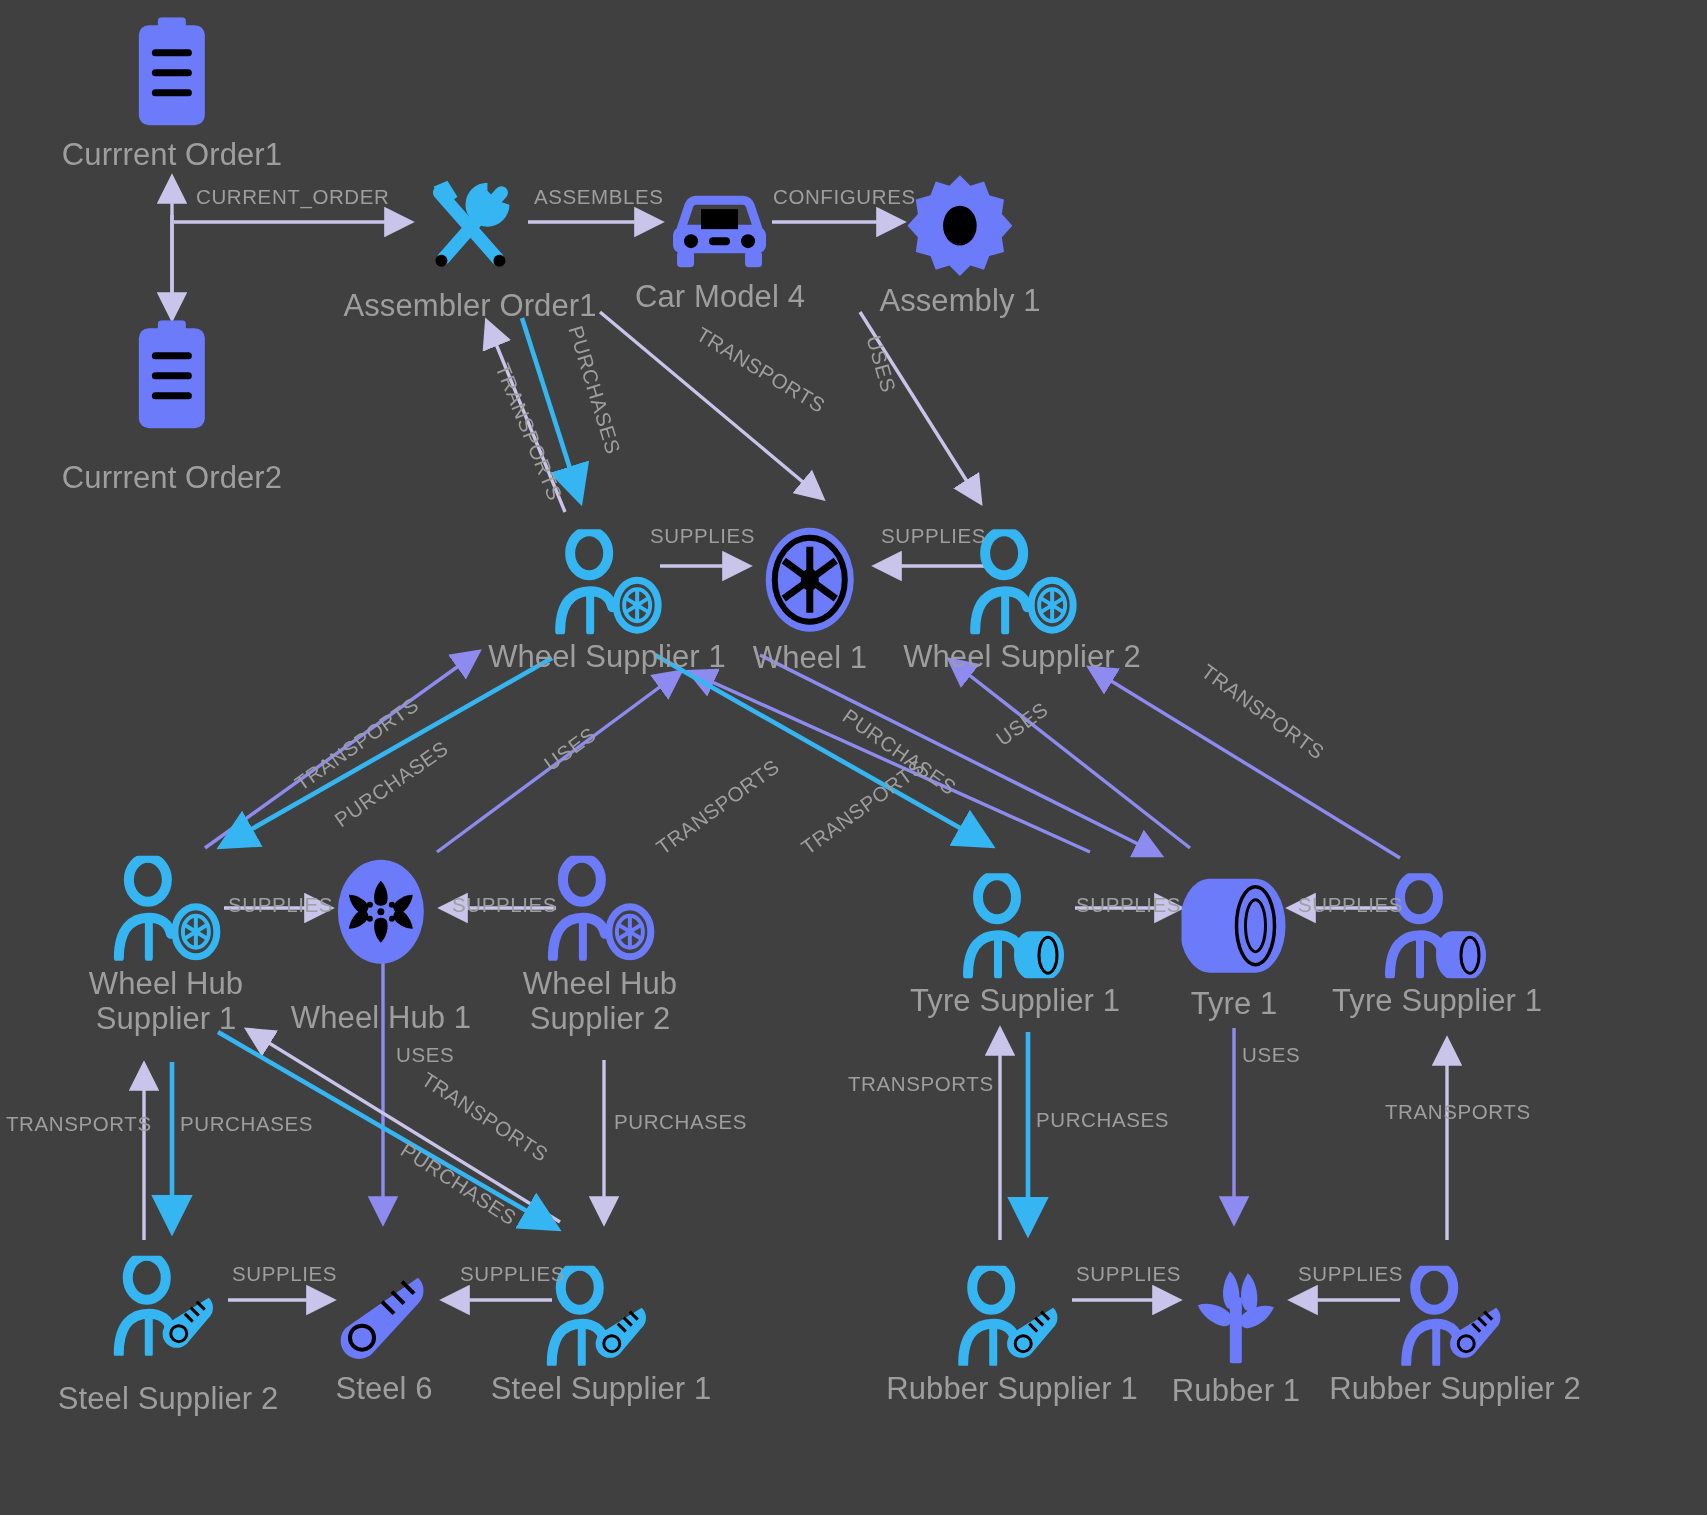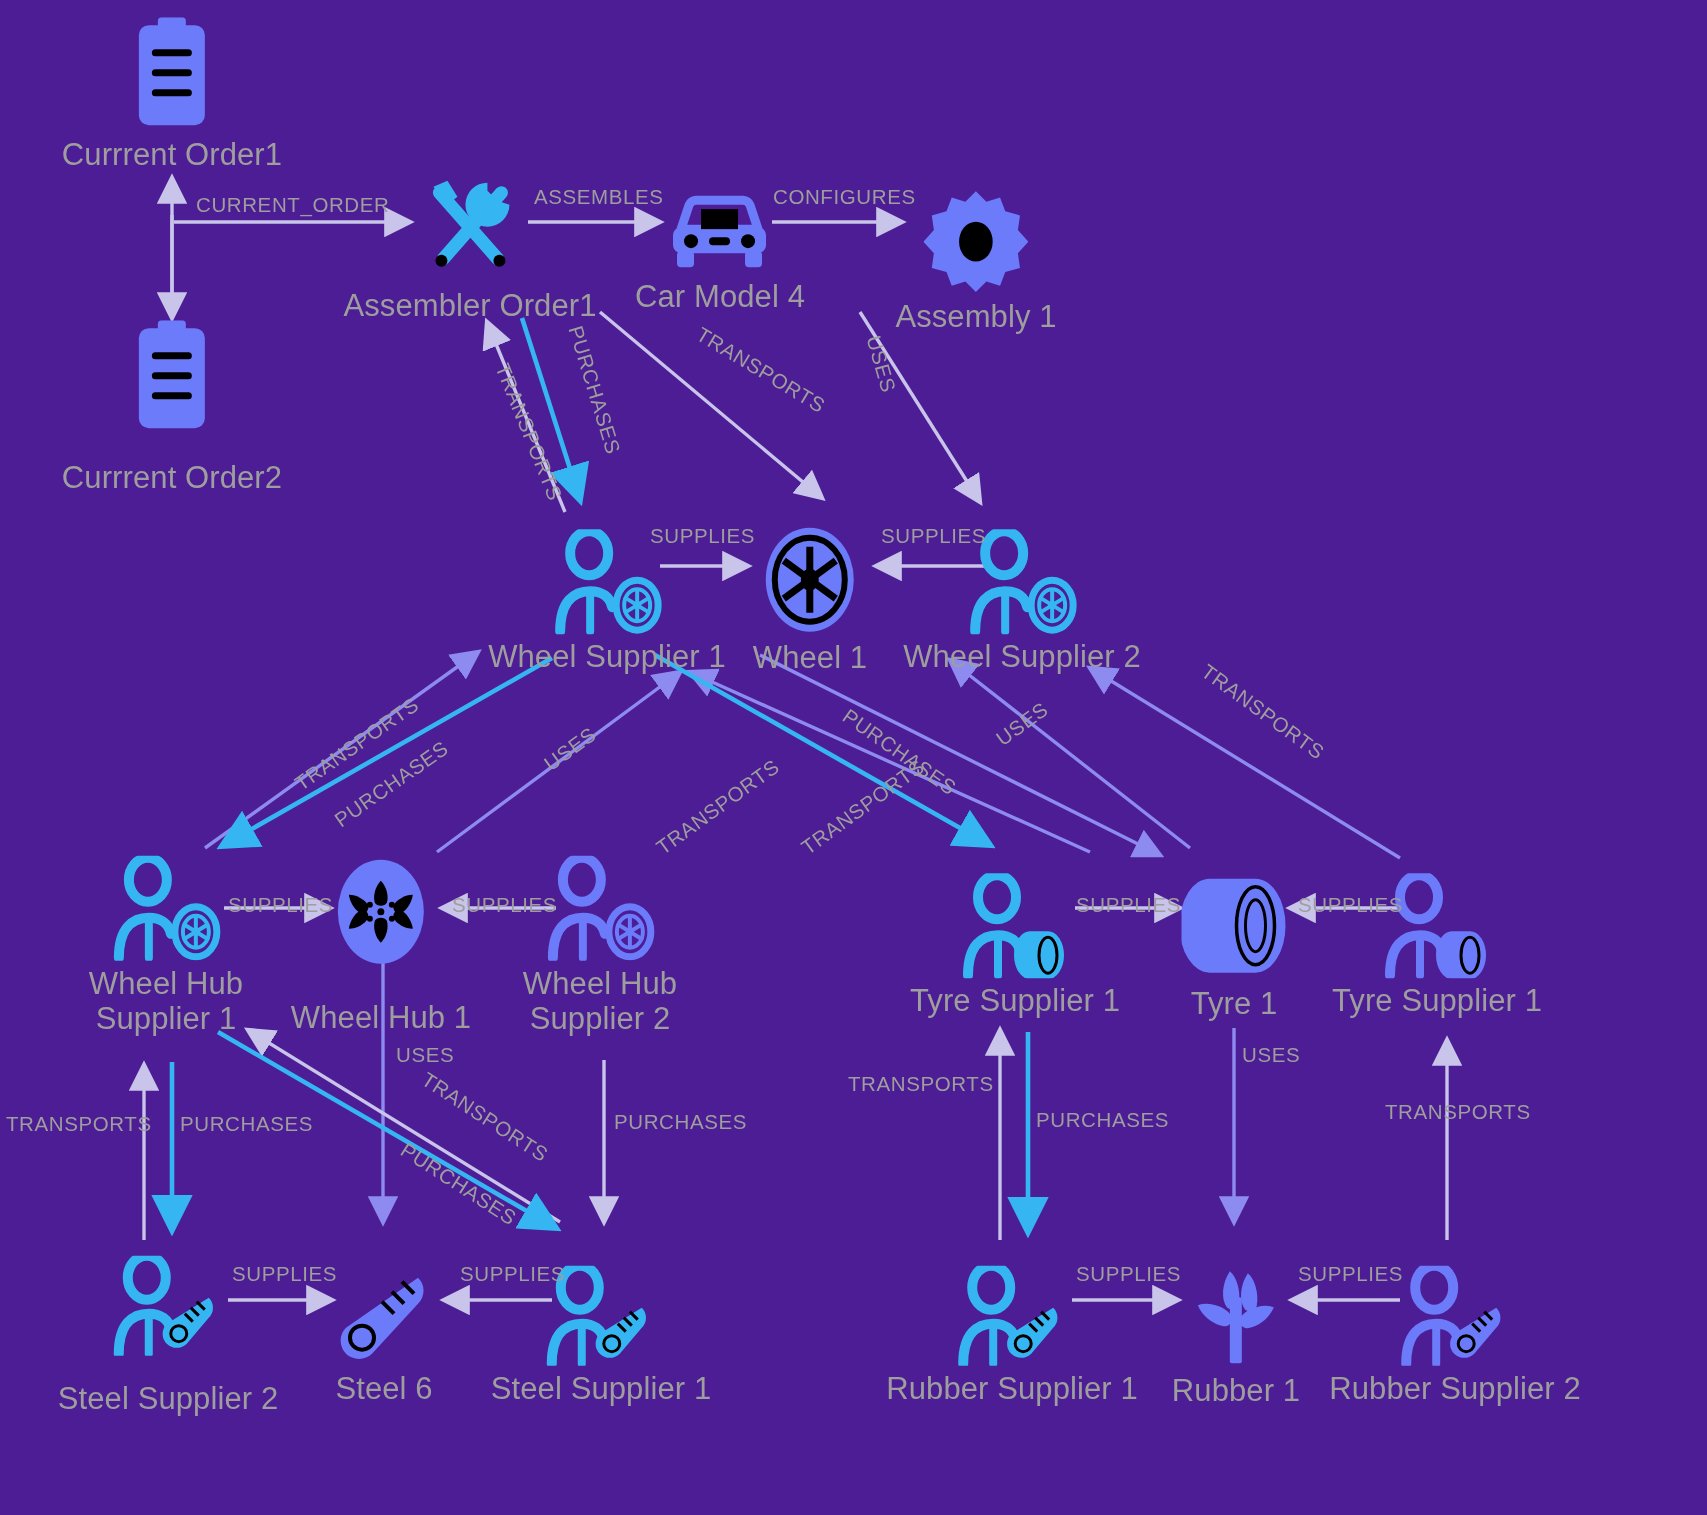--- a/index.html
+++ b/index.html
@@ -1,17 +1,17 @@
 <!DOCTYPE html>
 <html><head>
 <meta charset="utf-8">
 <style>
   html,body{margin:0;padding:0;background:#000;}
   body{font-family:"Liberation Sans", sans-serif;}
-  #stage{position:relative;width:1707px;height:1515px;background:#4c1d95;overflow:hidden;}
+  #stage{position:relative;width:1707px;height:1515px;background:#404040;overflow:hidden;}
   svg#wires{position:absolute;left:0;top:0;width:1707px;height:1515px;}
   .node{position:absolute;transform:translate(-50%,-50%);display:flex;flex-direction:column;align-items:center;justify-content:flex-start;}
   .node .glyph{display:flex;align-items:center;justify-content:center;}
   .node .label{margin-top:6px;color:#9e9e9e;font-size:31px;line-height:1.12;text-align:center;white-space:pre-line;letter-spacing:.1px;}
   .edge-label{position:absolute;color:#9e9e9e;font-size:20.5px;letter-spacing:.6px;white-space:nowrap;transform-origin:50% 50%;}
 </style>
 </head>
 <body>
 
 <div id="stage">
@@ -153,21 +153,21 @@
         <rect x="78" y="62" width="17" height="16" rx="4" fill="#6c7bfa"></rect>
         <circle cx="24" cy="52" r="7" fill="#000"></circle>
         <circle cx="81" cy="52" r="7" fill="#000"></circle>
         <rect x="42" y="48" width="21" height="8" rx="4" fill="#000"></rect>
         <rect x="34" y="20" width="37" height="20" fill="#000"></rect>
       </svg>
     </span>
     <span class="label">Car Model 4</span>
   </div>
 
-  <div class="node" style="left:960px;top:262px;margin-left:16px;">
+  <div class="node" style="left:960px;top:246px;">
     <span class="glyph">
       <svg width="105" height="105" viewBox="0 0 100 100">
         <path d="M50,2 L60,12 L73,8 L78,21 L92,25 L90,39 L100,50 L90,61 L92,75 L78,79 L73,92 L60,88 L50,98 L40,88 L27,92 L22,79 L8,75 L10,61 L0,50 L10,39 L8,25 L22,21 L27,8 L40,12 z" fill="#6c7bfa"></path>
         <ellipse cx="50" cy="50" rx="16" ry="19" fill="#000"></ellipse>
       </svg>
     </span>
     <span class="label">Assembly 1</span>
   </div>
 
   <div class="node" style="left:607px;top:602px;">
@@ -423,21 +423,21 @@
         <g stroke="#000" stroke-width="3">
           <path d="M84,46 L92,54"></path>
             <path d="M78,52 L86,60"></path>
             <path d="M72,58 L80,66"></path>
         </g>
       </svg>
     </span>
     <span class="label">Rubber Supplier 2</span>
   </div>
 
-  <div class="edge-label" style="left:196px;top:193px;">CURRENT_ORDER</div>
+  <div class="edge-label" style="left:196px;top:185px;">CURRENT_ORDER</div>
   <div class="edge-label" style="left:534px;top:185px;">ASSEMBLES</div>
   <div class="edge-label" style="left:773px;top:185px;">CONFIGURES</div>
   <div class="edge-label" style="left:456px;top:420px;transform:rotate(68deg);">TRANSPORTS</div>
   <div class="edge-label" style="left:528px;top:378px;transform:rotate(73deg);">PURCHASES</div>
   <div class="edge-label" style="left:688px;top:358px;transform:rotate(31deg);">TRANSPORTS</div>
   <div class="edge-label" style="left:852px;top:352px;transform:rotate(74deg);">USES</div>
   <div class="edge-label" style="left:650px;top:524px;">SUPPLIES</div>
   <div class="edge-label" style="left:881px;top:524px;">SUPPLIES</div>
   <div class="edge-label" style="left:325px;top:772px;transform:rotate(-35deg);">PURCHASES</div>
   <div class="edge-label" style="left:284px;top:732px;transform:rotate(-35deg);">TRANSPORTS</div>

